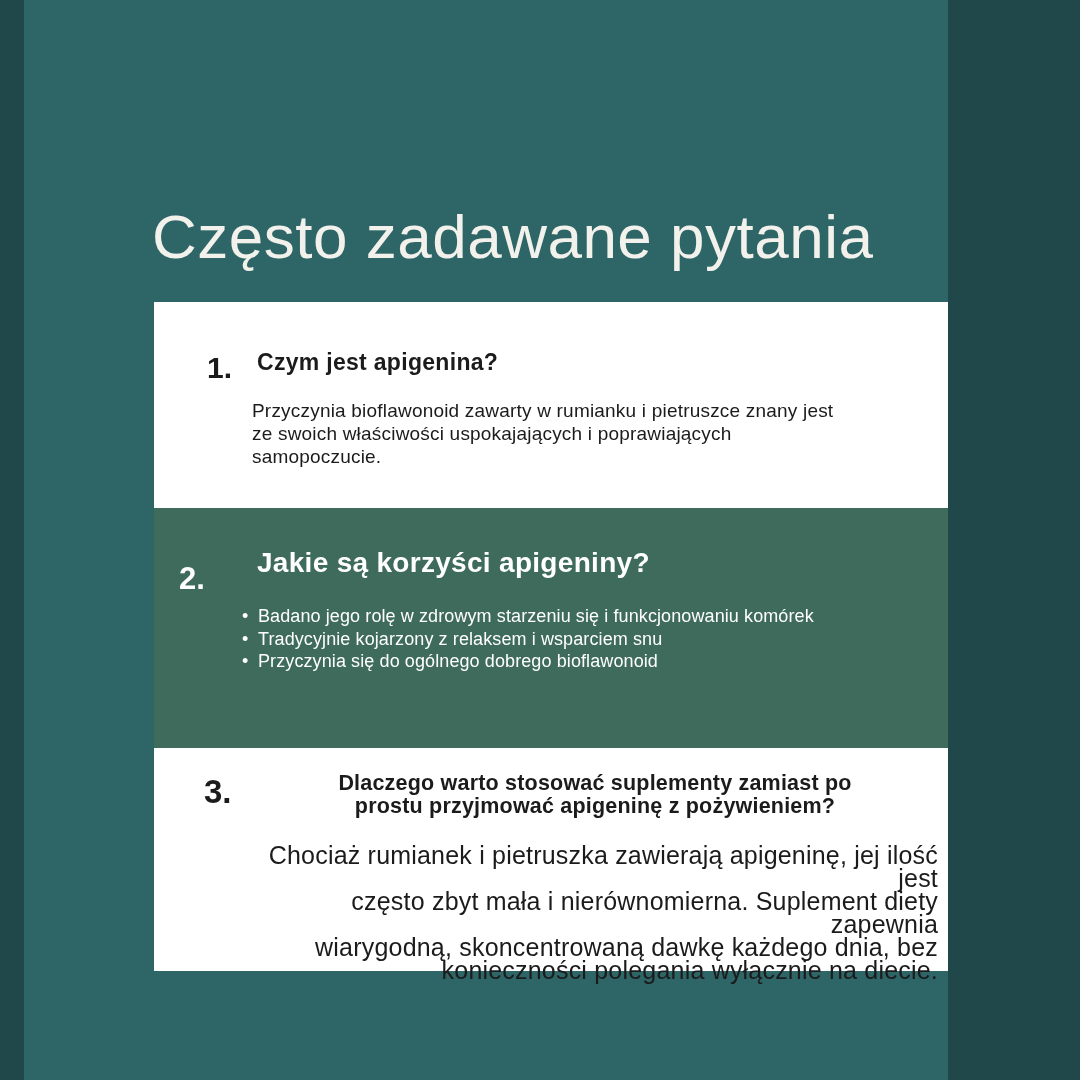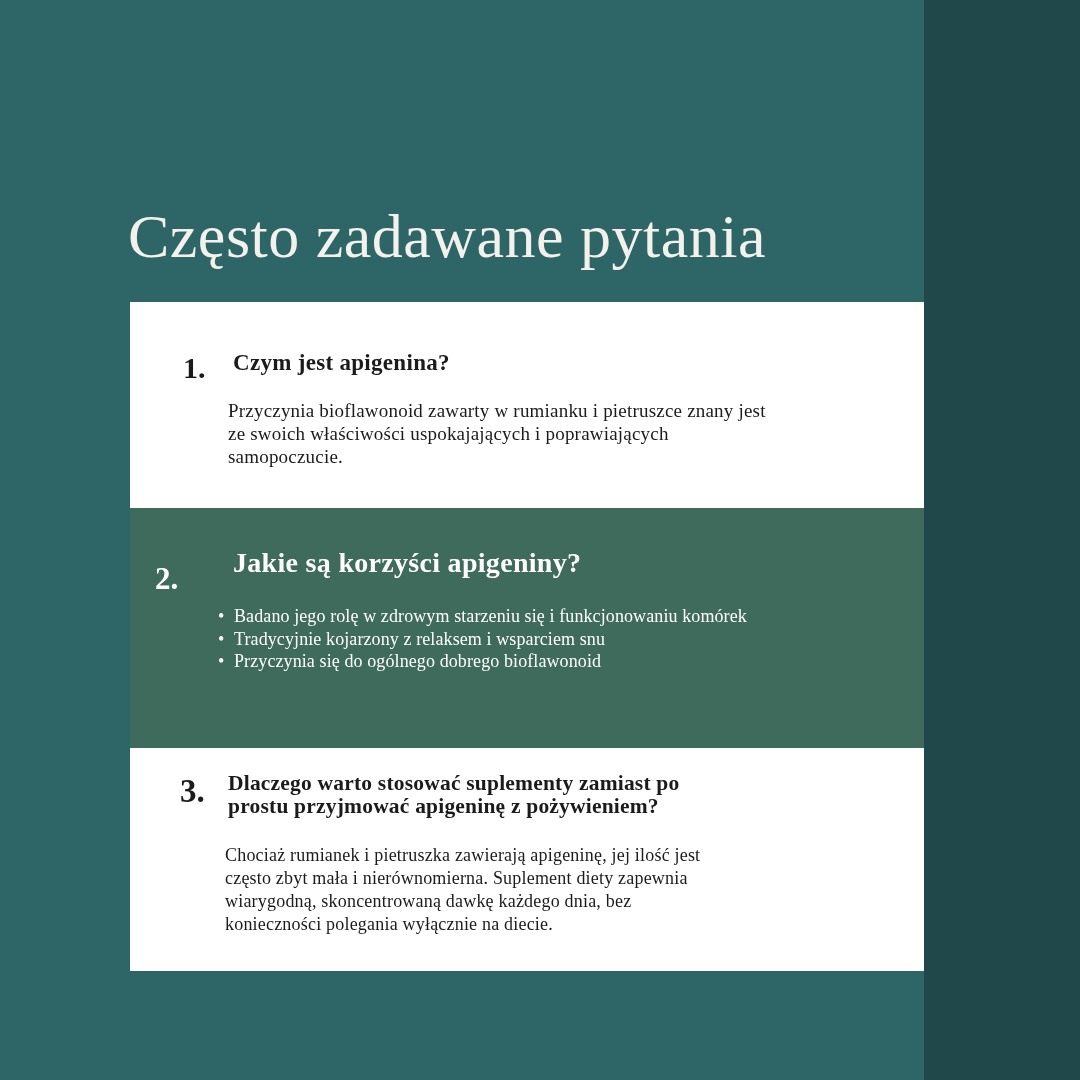--- a/index.html
+++ b/index.html
@@ -2,22 +2,23 @@
 <html lang="pl" style="--bg-color: #2E6567; --card-bg: #FFFFFF; --highlight-bg: #3E6B5C; --title-color: #F2F1EC; --text-dark: #1B1B1B; --text-light: #FFFFFF;"><head>
 <meta charset="utf-8">
 <style>
   * { margin: 0; padding: 0; box-sizing: border-box; }
   html, body { background: #20484a; }
   .canvas {
     position: relative;
     width: 924px;
     height: 1080px;
     background: var(--bg-color, #2E6567);
-    font-family: Liberation Serif, serif;
+    font-family: Liberation Sans, sans-serif;
     overflow: hidden;
+    margin-left: 24px;
   }
   .title {
     position: absolute;
     left: 128px;
     top: 201px;
     font-size: 62px;
     font-weight: 300;
     letter-spacing: 0.5px;
     color: var(--title-color, #F2F1EC);
     white-space: nowrap;
@@ -39,24 +40,24 @@
     font-weight: 700;
     line-height: 1;
   }
   .sec1 .num { left: 53px; top: 51px; font-size: 30px; }
   .sec2 .num { left: 25px; top: 55px; font-size: 31px; }
   .sec3 .num { left: 50px; top: 27px; font-size: 33px; }
   .content { padding-left: 98px; padding-right: 58px; }
   h2 { font-weight: 700; }
   .sec1 h2 { margin-left: 5px; padding-top: 49px; font-size: 23px; line-height: 1; letter-spacing: 0.3px; }
   .sec2 h2 { margin-left: 5px; padding-top: 41px; font-size: 28px; line-height: 1; letter-spacing: 0.3px; }
-  .sec3 h2 { padding-top: 24px; font-size: 21.5px; line-height: 23px; letter-spacing: 0.2px; }
+  .sec3 h2 { padding-top: 24px; font-size: 21.5px; line-height: 23px; letter-spacing: 0.2px; text-align: center; }
   .answer { font-size: 19px; line-height: 23px; letter-spacing: 0.2px; }
   .sec1 .answer { margin-top: 25px; }
-  .sec3 .answer { margin-top: 26px; margin-left: -3px; font-size: 18px; }
+  .sec3 .answer { margin-top: 26px; margin-left: -3px; font-size: 25px; text-align: right; }
   .bullets {
     list-style: none;
     margin-left: -10px;
     margin-top: 28px;
     font-size: 18px;
     line-height: 22.5px;
     letter-spacing: 0.1px;
   }
   .bullets li { position: relative; padding-left: 16px; }
   .bullets li::before {

